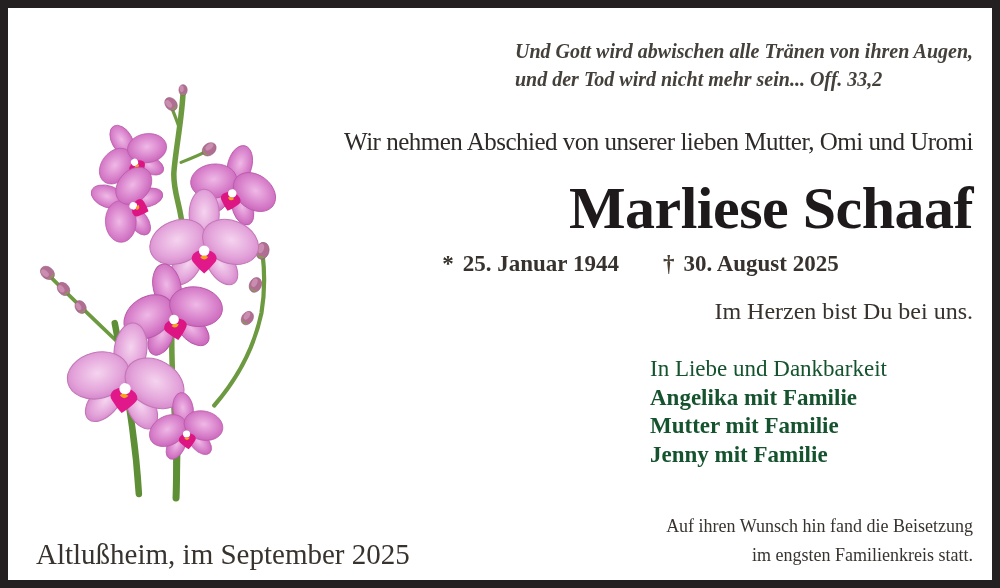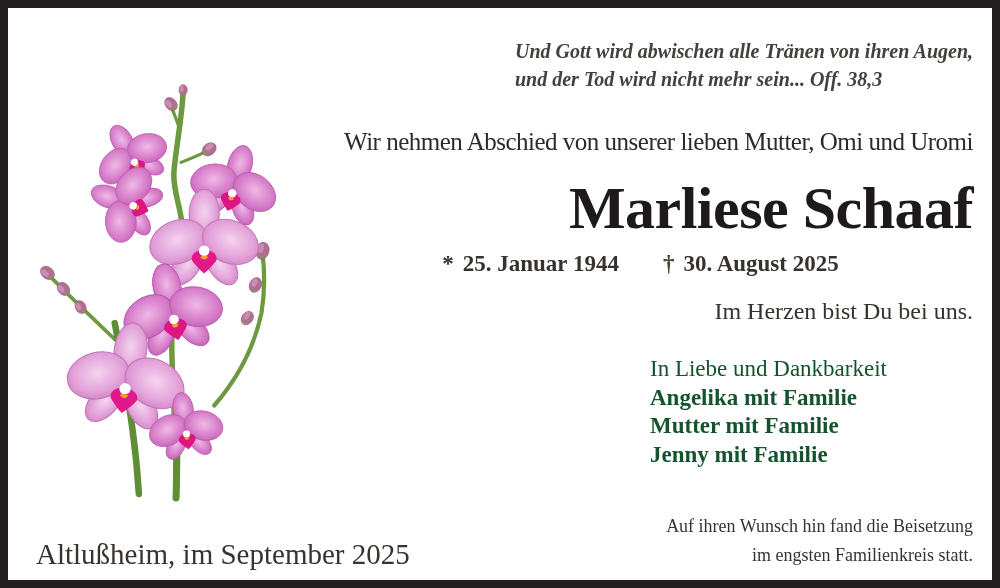--- a/index.html
+++ b/index.html
@@ -154,21 +154,21 @@
         <use href="#flower2" transform="translate(171,163) scale(1.25)"></use>
         <use href="#flower1" transform="translate(140,232) rotate(-12) scale(1.15)"></use>
         <use href="#flower2" transform="translate(93,300) rotate(8) scale(1.35)"></use>
         <use href="#flower1" transform="translate(153,347) rotate(-8) scale(0.85)"></use>
       </g>
     </svg>
   </div>
 
   <div class="abs quote">
     <div>Und Gott wird abwischen alle Tränen von ihren Augen,</div>
-    <div>und der Tod wird nicht mehr sein... Off. 38,3</div>
+    <div>und der Tod wird nicht mehr sein... Off. 33,2</div>
   </div>
 
   <div class="abs center-col intro">Wir nehmen Abschied von unserer lieben Mutter, Omi und Uromi</div>
 
   <div class="abs center-col name">Marliese Schaaf</div>
 
   <div class="abs center-col dates">
     <span>
       <span class="sym">*</span><span>25. Januar 1944</span>
     </span>

